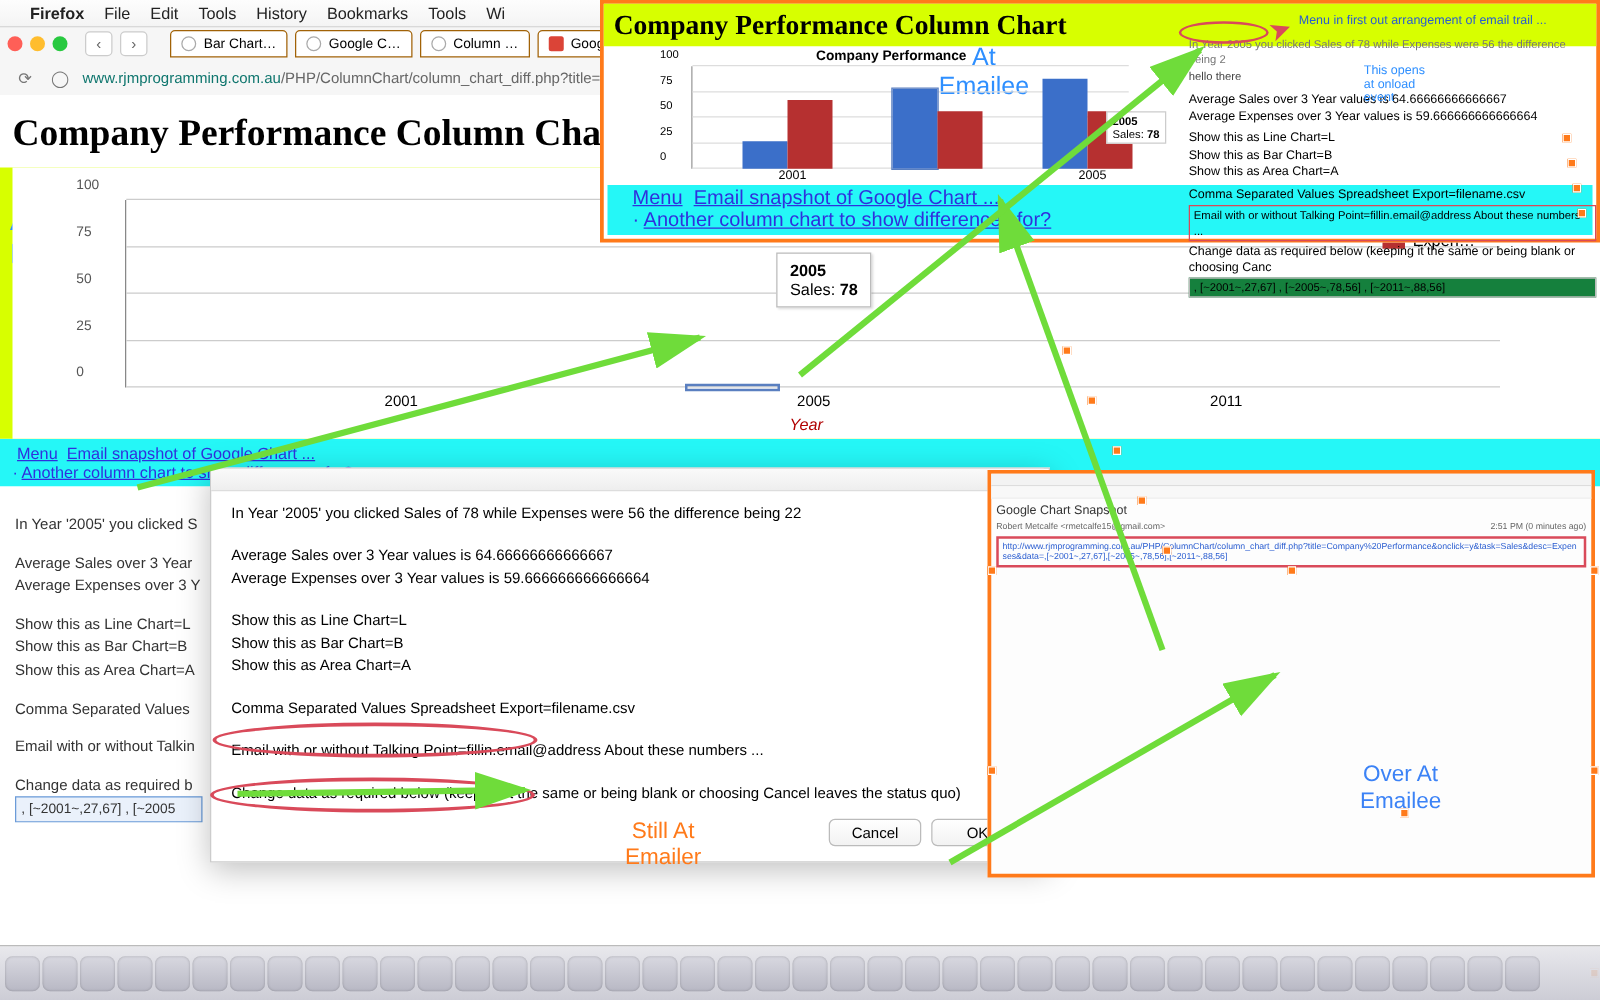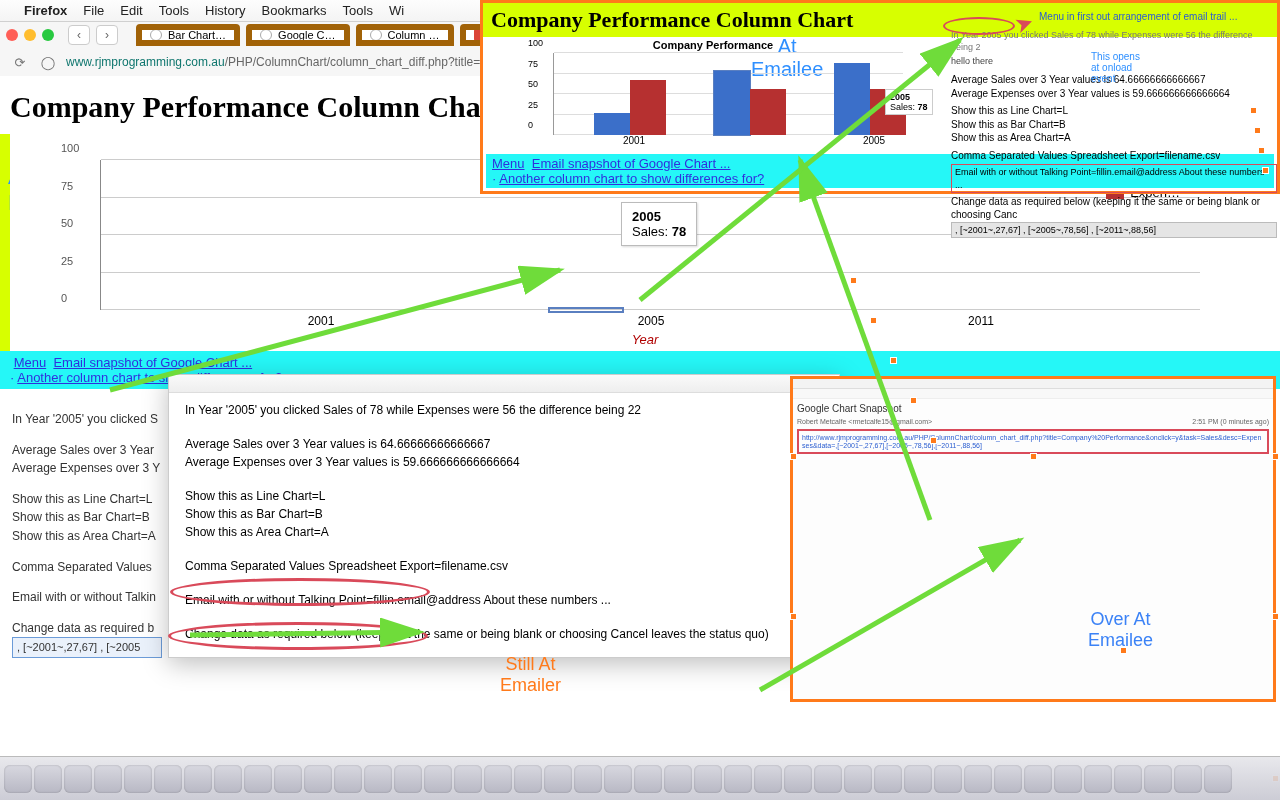--- a/index.html
+++ b/index.html
@@ -11,21 +11,21 @@
   .menubar span { color:#222; }
   .menubar .appname { font-weight:bold; }
 
   
   .browser-chrome { background:#f6f6f6; border-bottom:1px solid #d0d0d0; }
   .tabbar { height:26px; display:flex; align-items:center; padding:0 6px; gap:6px; }
   .traffic { display:flex; gap:6px; margin-right:8px; }
   .traffic span { width:12px; height:12px; border-radius:50%; display:inline-block; }
   .tl-close{background:#ff5f57;} .tl-min{background:#ffbd2e;} .tl-max{background:#28c940;}
   .navbtn { width:22px; height:20px; border:1px solid #ccc; border-radius:4px; background:#fff; display:flex; align-items:center; justify-content:center; font-size:12px; color:#666; }
-  .tab { height:22px; border:6px solid #a16207; border-radius:4px 4px 0 0; background:#fff; padding:0 8px; display:flex; align-items:center; gap:6px; font-size:11px; max-width:110px; overflow:hidden; white-space:nowrap; }
+  .tab { height:22px; border:1px solid #a16207; border-radius:4px 4px 0 0; background:#fff; padding:0 8px; display:flex; align-items:center; gap:6px; font-size:11px; max-width:110px; overflow:hidden; white-space:nowrap; }
   .tab .favicon { width:12px; height:12px; display:inline-block; border:1px solid #aaa; border-radius:50%; position:relative; }
   .addrbar { height:28px; display:flex; align-items:center; padding:0 10px; gap:8px; }
   .addr-icon { width:20px; height:20px; display:flex; align-items:center; justify-content:center; color:#777; }
   .url { font-size:12px; color:#666; flex:0 0 auto; }
   .url .dark { color:#0f766e; }
 
   
   .page { position:absolute; top:76px; left:0; width:1280px; height:680px; background:#fff; }
   .page-title { font-family: Georgia, "Times New Roman", serif; font-size:30px; font-weight:bold; padding:14px 10px 10px 10px; }
   .yellow-strip { background:#d7ff00; padding:0 0 0 10px; position:relative; }
@@ -76,27 +76,27 @@
   .emailee-top { position:absolute; top:0; left:480px; width:800px; height:194px; border:3px solid #ff7a1a; background:#fff; }
   .emailee-top .mini-title { font-family: Georgia, serif; font-weight:bold; font-size:22px; padding:4px 8px; background:#d7ff00; }
   .emailee-top .at-emailee { position:absolute; left:268px; top:32px; color:#2e8fff; font-size:20px; text-align:center; }
   .mini-chart { position:absolute; left:40px; top:36px; width:380px; height:110px; }
   .mini-chart .mc-title{ text-align:center; font-size:11px; font-weight:bold; }
   .mini-chart .axis { position:relative; height:82px; border-left:1px solid #999; margin-left:30px; margin-top:2px; }
   .mini-chart .g { position:absolute; left:0; right:0; border-top:1px solid #ddd; }
   .mini-chart .yl{ position:absolute; left:-26px; font-size:9px; transform:translateY(-50%); }
   .mini-chart .mb { position:absolute; bottom:0; width:36px; }
   .mini-chart .mxl{ position:absolute; top:100%; font-size:10px; width:80px; text-align:center; }
-  .mini-cyan { position:absolute; left:3px; right:3px; bottom:3px; background:#25f7f7; padding:2px 6px; font-size:13px; color:#3030dd; }
+  .mini-cyan { position:absolute; left:3px; right:3px; bottom:3px; background:#25f7f7; padding:2px 20px; font-size:16px; color:#3030dd; }
   .mini-cyan a{ color:#3030dd; text-decoration:underline; }
   .mini-xaxis { position:absolute; bottom:22px; left:170px; font-size:10px; font-style:italic; color:#b00000; }
   .mini-tooltip { position:absolute; left:402px; top:86px; background:#fff; border:1px solid #ccc; padding:2px 4px; font-size:9px; }
   .emailee-info { position:absolute; left:468px; top:26px; width:326px; font-size:10px; line-height:1.35; }
   .emailee-info .ebox{ border:1px solid #d94a5a; padding:1px 3px; margin:2px 0; font-size:9px; }
-  .emailee-info .erow{ border:1px solid #bbb; background:#e5e5e5; padding:1px 3px; font-size:9px; }
+  .emailee-info .erow{ border:1px solid #bbb; background:#15803d; padding:1px 3px; font-size:9px; }
   .hello-ellipse { position:absolute; left:460px; top:14px; width:72px; height:18px; border:2px solid #d94a5a; border-radius:50%; }
   .red-arrow { position:absolute; left:532px; top:8px; color:#d94a5a; font-size:22px; transform:rotate(-20deg); }
   .lifo { position:absolute; left:556px; top:8px; font-size:10px; color:#2a5dd0; }
   .this-opens { position:absolute; left:608px; top:48px; font-size:10px; color:#2e8fff; }
   .od { width:6px; height:6px; background:#ff7a1a; position:absolute; }
 
   
   .emailee-bot { position:absolute; left:790px; top:376px; width:486px; height:326px; border:3px solid #ff7a1a; background:#fdfdfd; }
   .emailee-bot .mini-menubar{ height:10px; background:#f3f3f3; border-bottom:1px solid #ddd; }
   .emailee-bot .gm-top { padding:4px 6px; display:flex; align-items:center; gap:8px; }
@@ -264,20 +264,24 @@
   <div class="sp"></div>
   <p>Show this as Line Chart=L</p>
   <p>Show this as Bar Chart=B</p>
   <p>Show this as Area Chart=A</p>
   <div class="sp"></div>
   <p>Comma Separated Values Spreadsheet Export=filename.csv</p>
   <div class="sp"></div>
   <p>Email with or without Talking Point=fillin.email@address About these numbers ...</p>
   <div class="sp"></div>
   <p>Change data as required below (keeping it the same or being blank or choosing Cancel leaves the status quo)</p>
+  <div class="buttons">
+    <button class="osx-btn">Cancel</button>
+    <button class="osx-btn">OK</button>
+  </div>
 </div>
 <div class="ellipse ellipse1"></div>
 <div class="ellipse ellipse2"></div>
 <div class="still-at">Still At<br>Emailer</div>
 
 <div class="emailee-top">
   <div class="mini-title">Company Performance Column Chart</div>
   <div class="at-emailee">At<br>Emailee</div>
 
   <div class="mini-chart">

